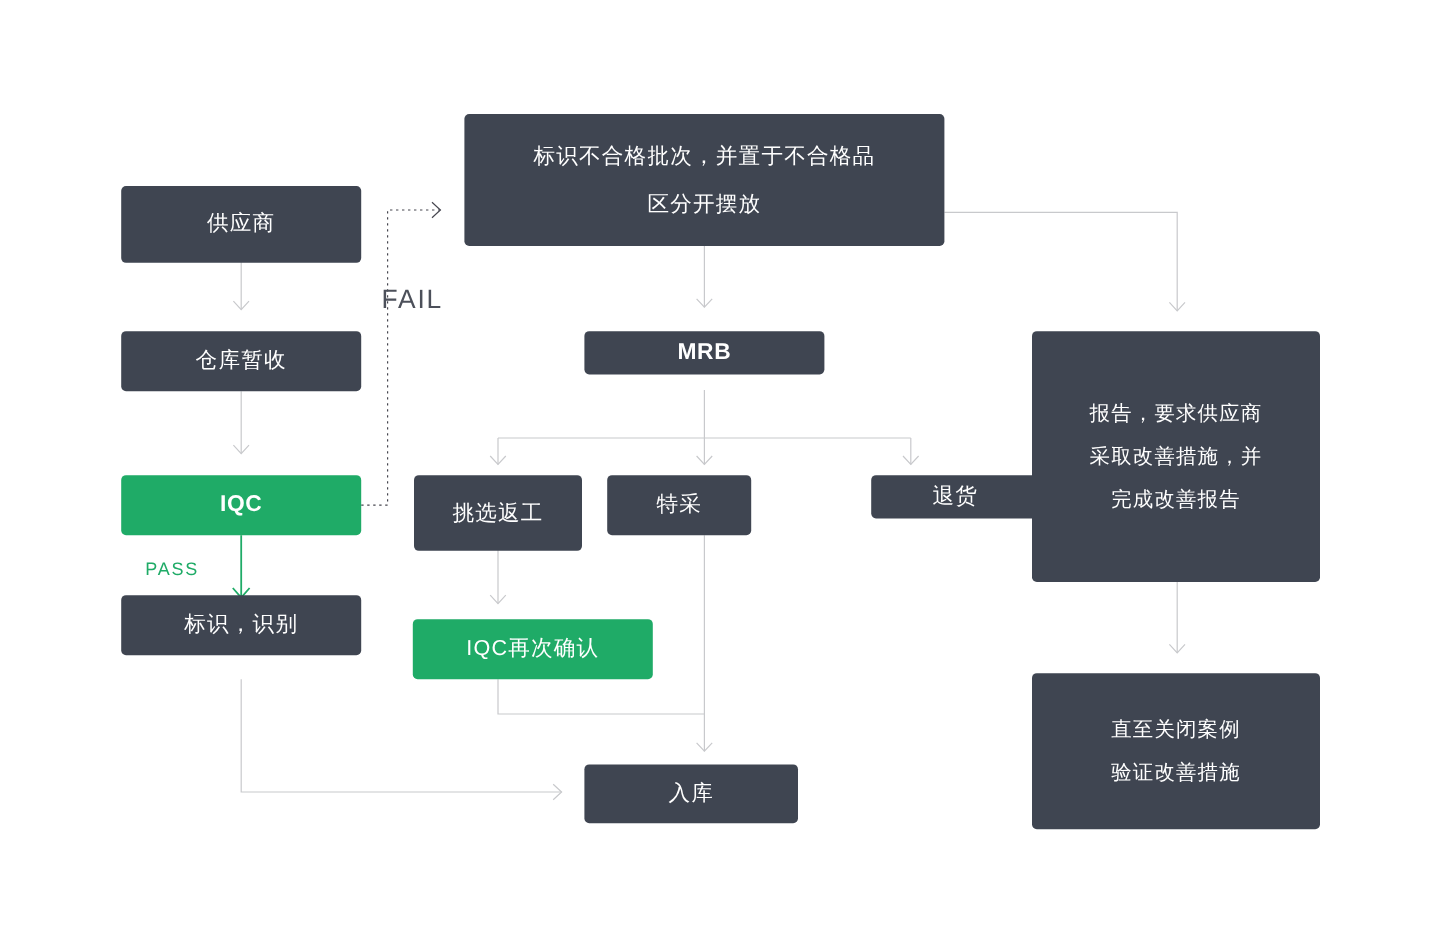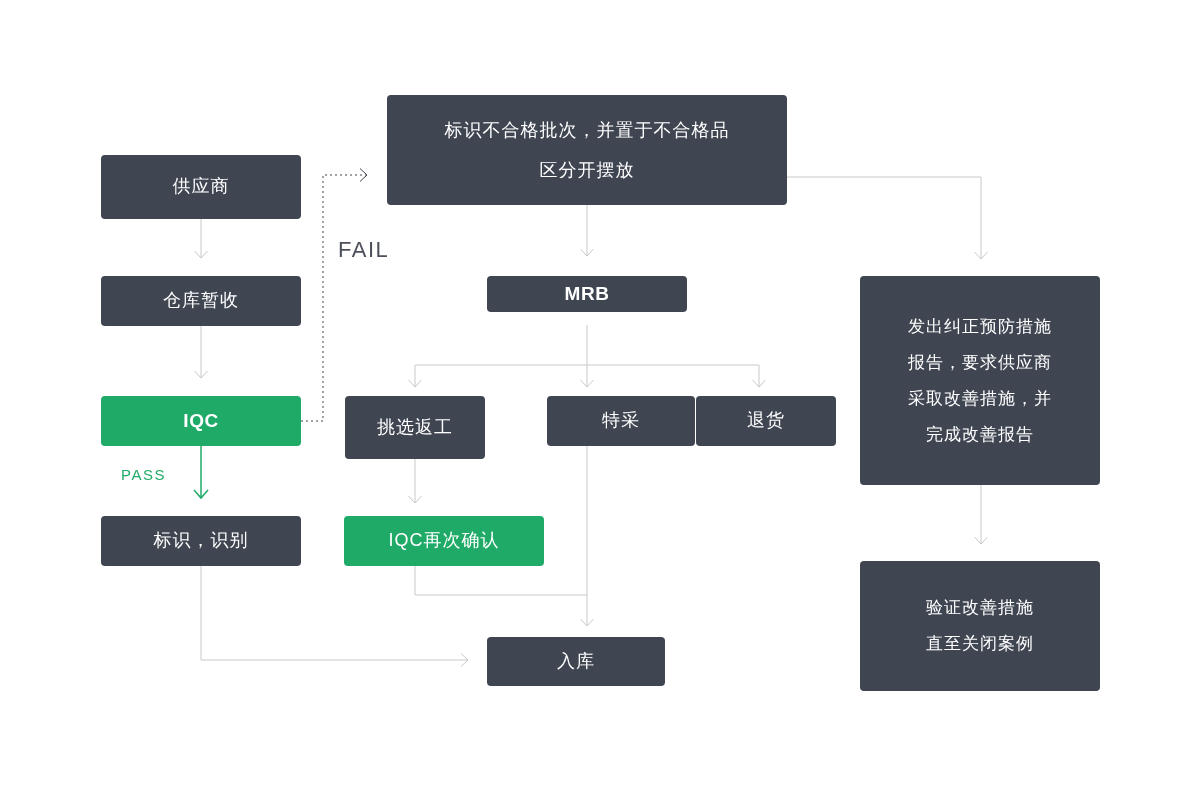--- a/index.html
+++ b/index.html
@@ -72,21 +72,21 @@
     font-weight:300;
     letter-spacing:1.5px;
     white-space:nowrap;
   }
   .edge-label--pass{
     left:121px;top:466px;
     font-size:15px;
     color:var(--pass-text);
   }
   .edge-label--fail{
-    left:338px;top:237px;
+    left:318px;top:237px;
     font-size:22px;
     color:var(--fail-text);
   }
 </style>
 </head>
 <body>
 
 <div class="canvas">
 
   <svg class="connectors" viewBox="0 0 1200 788" xmlns="http://www.w3.org/2000/svg">
@@ -156,48 +156,47 @@
       <polyline points="974.5,537 981,544 987.5,537"></polyline>
     </g>
   </svg>
 
   <div class="node node--dark" style="left:101px;top:155px;width:200px;height:64px">供应商</div>
 
   <div class="node node--dark" style="left:101px;top:276px;width:200px;height:50px">仓库暂收</div>
 
   <div class="node node--green node--latin" style="left:101px;top:396px;width:200px;height:50px">IQC</div>
 
-  <div class="node node--dark" style="left:101px;top:516px;width:200px;height:50px">标识，识别</div>
+  <div class="node node--dark" style="left:101px;top:496px;width:200px;height:50px">标识，识别</div>
 
   <div class="node node--dark node--big" style="left:387px;top:95px;width:400px;height:110px">
     <span class="line">标识不合格批次，并置于不合格品</span>
     <span class="line">区分开摆放</span>
   </div>
 
   <div class="node node--dark node--latin" style="left:487px;top:276px;width:200px;height:36px">MRB</div>
 
   <div class="node node--dark" style="left:345px;top:396px;width:140px;height:63px">挑选返工</div>
 
-  <div class="node node--dark" style="left:547px;top:396px;width:148px;height:50px">特采</div>
-
-  <div class="node node--dark" style="left:696px;top:396px;width:140px;height:50px">退货</div>
+  <div class="node node--dark" style="left:506px;top:396px;width:120px;height:50px">特采</div>
+
+  <div class="node node--dark" style="left:726px;top:396px;width:140px;height:36px">退货</div>
 
   <div class="node node--green node--mixed" style="left:344px;top:516px;width:200px;height:50px">IQC再次确认</div>
 
   <div class="node node--dark" style="left:487px;top:637px;width:178px;height:49px">入库</div>
 
   <div class="node node--dark node--para" style="left:860px;top:276px;width:240px;height:209px">
-    <span class="line">发出纠正预防措施</span>
     <span class="line">报告，要求供应商</span>
     <span class="line">采取改善措施，并</span>
     <span class="line">完成改善报告</span>
   </div>
 
   <div class="node node--dark node--para" style="left:860px;top:561px;width:240px;height:130px">
+    <span class="line">直至关闭案例</span>
     <span class="line">验证改善措施</span>
-    <span class="line">直至关闭案例</span>
   </div>
 
   <div class="edge-label edge-label--pass">PASS</div>
 
   <div class="edge-label edge-label--fail">FAIL</div>
 
 </div>
 
 </body></html>

